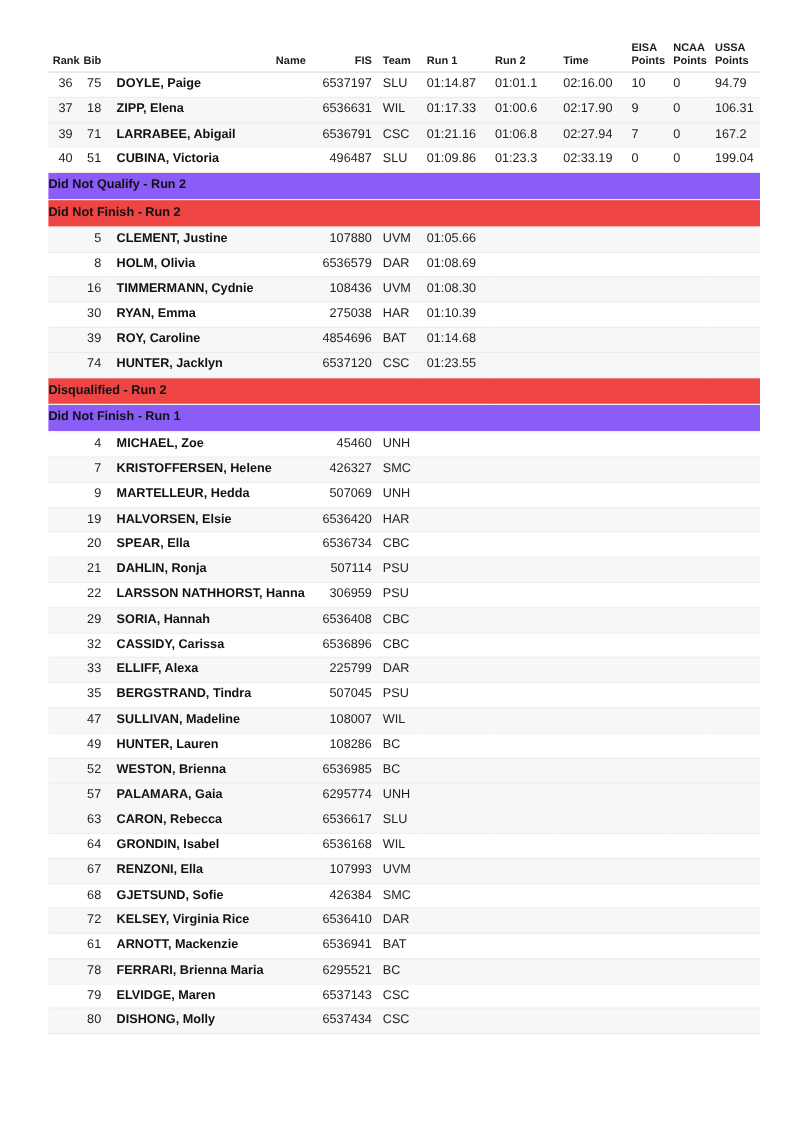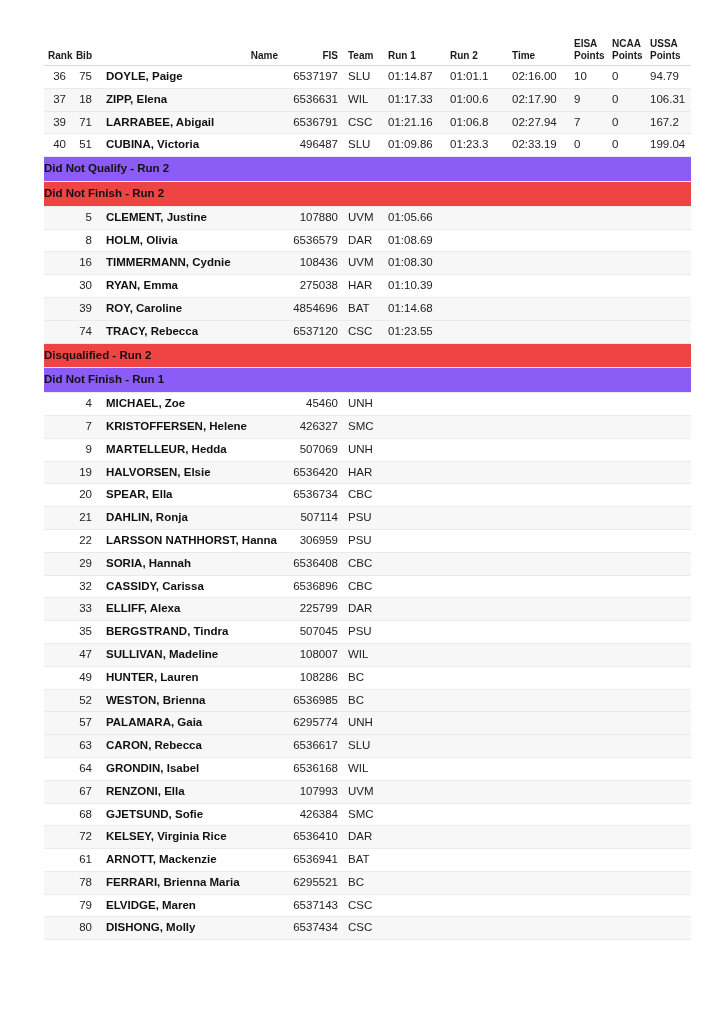--- a/index.html
+++ b/index.html
@@ -238,21 +238,21 @@
           <td class="run1">01:14.68</td>
           <td class="run2"></td>
           <td class="time"></td>
           <td class="eisa"></td>
           <td class="ncaa"></td>
           <td class="ussa"></td>
         </tr>
         <tr class="alt">
           <td class="rank"></td>
           <td class="bib">74</td>
-          <td class="name">TRACY, Rebecca</td>
+          <td class="name">HUNTER, Jacklyn</td>
           <td class="fis">6537120</td>
           <td class="team">CSC</td>
           <td class="run1">01:23.55</td>
           <td class="run2"></td>
           <td class="time"></td>
           <td class="eisa"></td>
           <td class="ncaa"></td>
           <td class="ussa"></td>
         </tr>
         <tr class="section">

